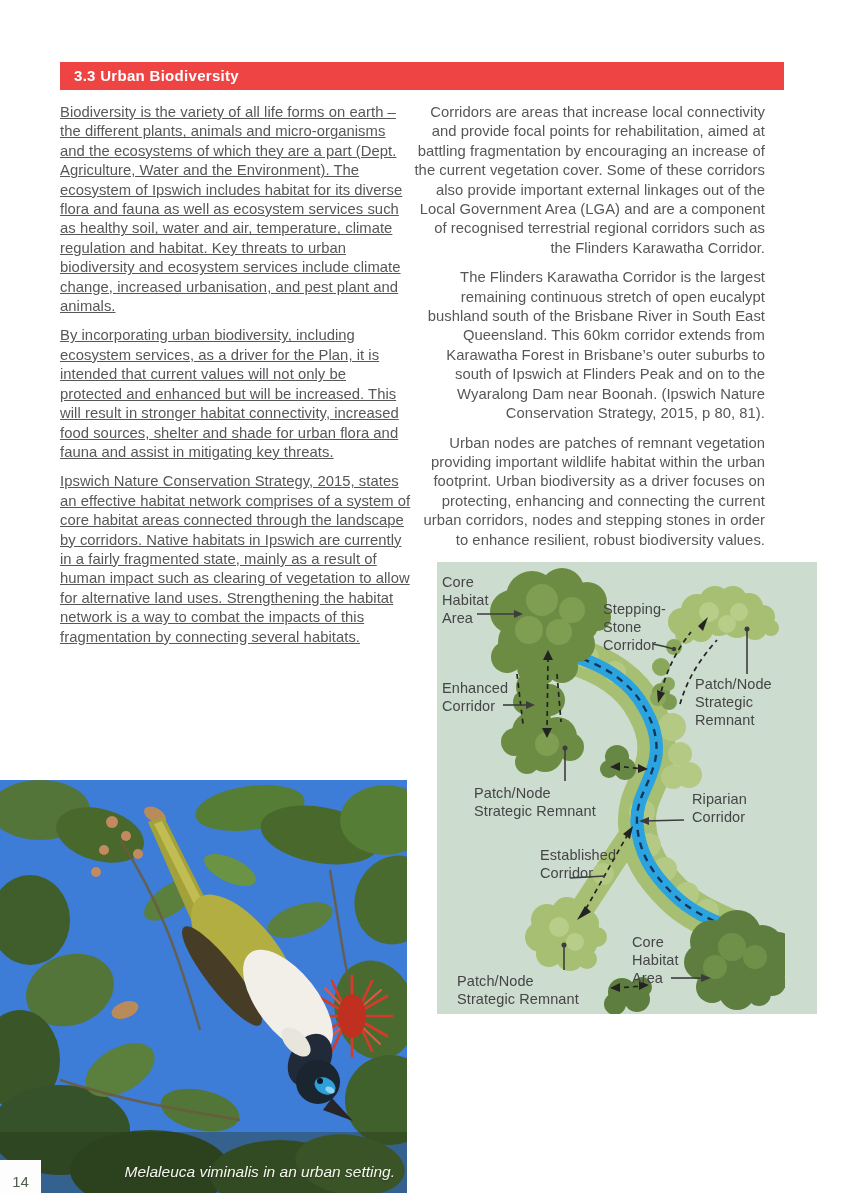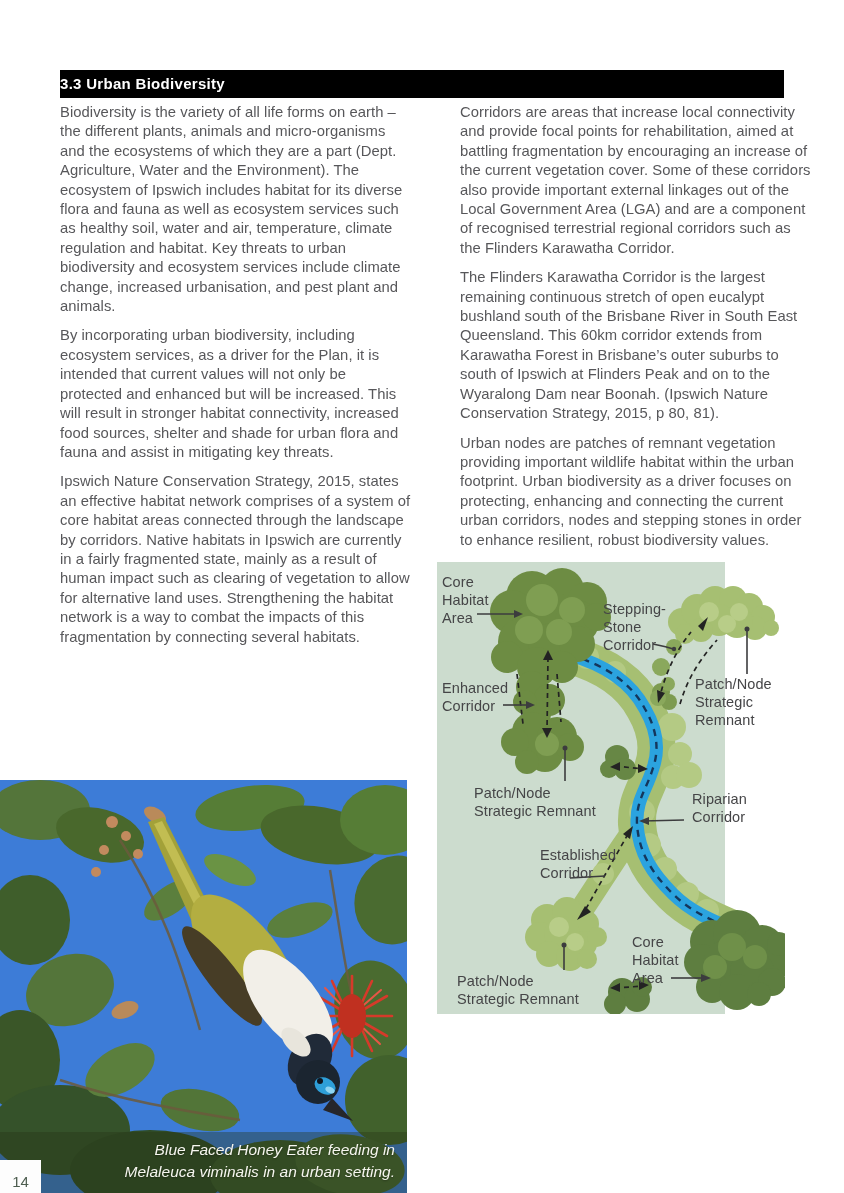--- a/index.html
+++ b/index.html
@@ -2,32 +2,33 @@
 <html><head>
 <meta charset="utf-8">
 <style>
   html,body{margin:0;padding:0;background:#e8e8e8;}
   .page{
     position:relative;width:844px;height:1193px;background:#ffffff;
     font-family:"Liberation Sans", sans-serif;color:#57575a;overflow:hidden;
     margin:0 auto;
   }
   .header-bar{
-    position:absolute;left:60px;top:70px;width:724px;height:28px;
-    background:#000000;color:#ffffff;font-weight:bold;font-size:15px;
-    line-height:28px;box-sizing:border-box;letter-spacing:.3px;
+    position:absolute;left:60px;top:62px;width:724px;height:28px;
+    background:#ef4444;color:#ffffff;font-weight:bold;font-size:15px;
+    line-height:28px;padding-left:14px;box-sizing:border-box;letter-spacing:.3px;
   }
   .col{position:absolute;top:103px;width:352px;font-size:14.8px;line-height:19.4px;letter-spacing:.05px;}
-  .col-left{left:60px;}
-  .col-right{left:460px;}
+  .col-left{left:60px;text-decoration:underline;}
+  .col-right{left:413px;text-align:right;}
   .col p{margin:0 0 10px 0;}
   
   .illustration{
-    position:absolute;left:437px;top:562px;width:288px;height:452px;
+    position:absolute;left:437px;top:562px;width:348px;height:452px;
     background:#ccdcce;
+    padding-left:32px;
   }
   .illustration svg{position:absolute;left:0;top:0;}
   .ill-label{
     position:absolute;font-size:14.5px;line-height:18px;color:#454547;
     white-space:pre-line;letter-spacing:.1px;
   }
   .ill-caption{
     position:absolute;left:437px;top:1026px;width:330px;
     font-size:15px;line-height:19.5px;font-weight:bold;font-style:italic;color:#3a3a3c;
   }
@@ -354,20 +355,19 @@
       <circle cx="318" cy="302" r="22" fill="#1b2530"></circle>
       <ellipse cx="296" cy="262" rx="18" ry="10" fill="#e8e5dc" transform="rotate(45 296 262)"></ellipse>
       <ellipse cx="325" cy="306" rx="11" ry="8" fill="#2e9fd8" transform="rotate(25 325 306)"></ellipse>
       <ellipse cx="330" cy="310" rx="5" ry="3" fill="#8fd4f2" transform="rotate(25 330 310)"></ellipse>
       <circle cx="320" cy="301" r="3" fill="#0e1620"></circle>
       <polygon points="332,318 353,341 323,330" fill="#26262a"></polygon>
 
       <rect x="0" y="352" width="407" height="61" fill="rgba(40,52,22,0.38)"></rect>
     </svg>
     <div class="photo-caption">
-      <div>Blue Faced Honey Eater feeding in</div>
       <div>Melaleuca viminalis in an urban setting.</div>
     </div>
   </div>
 
   <div class="page-number-tab">14</div>
 
 </div>
 
 </body></html>

